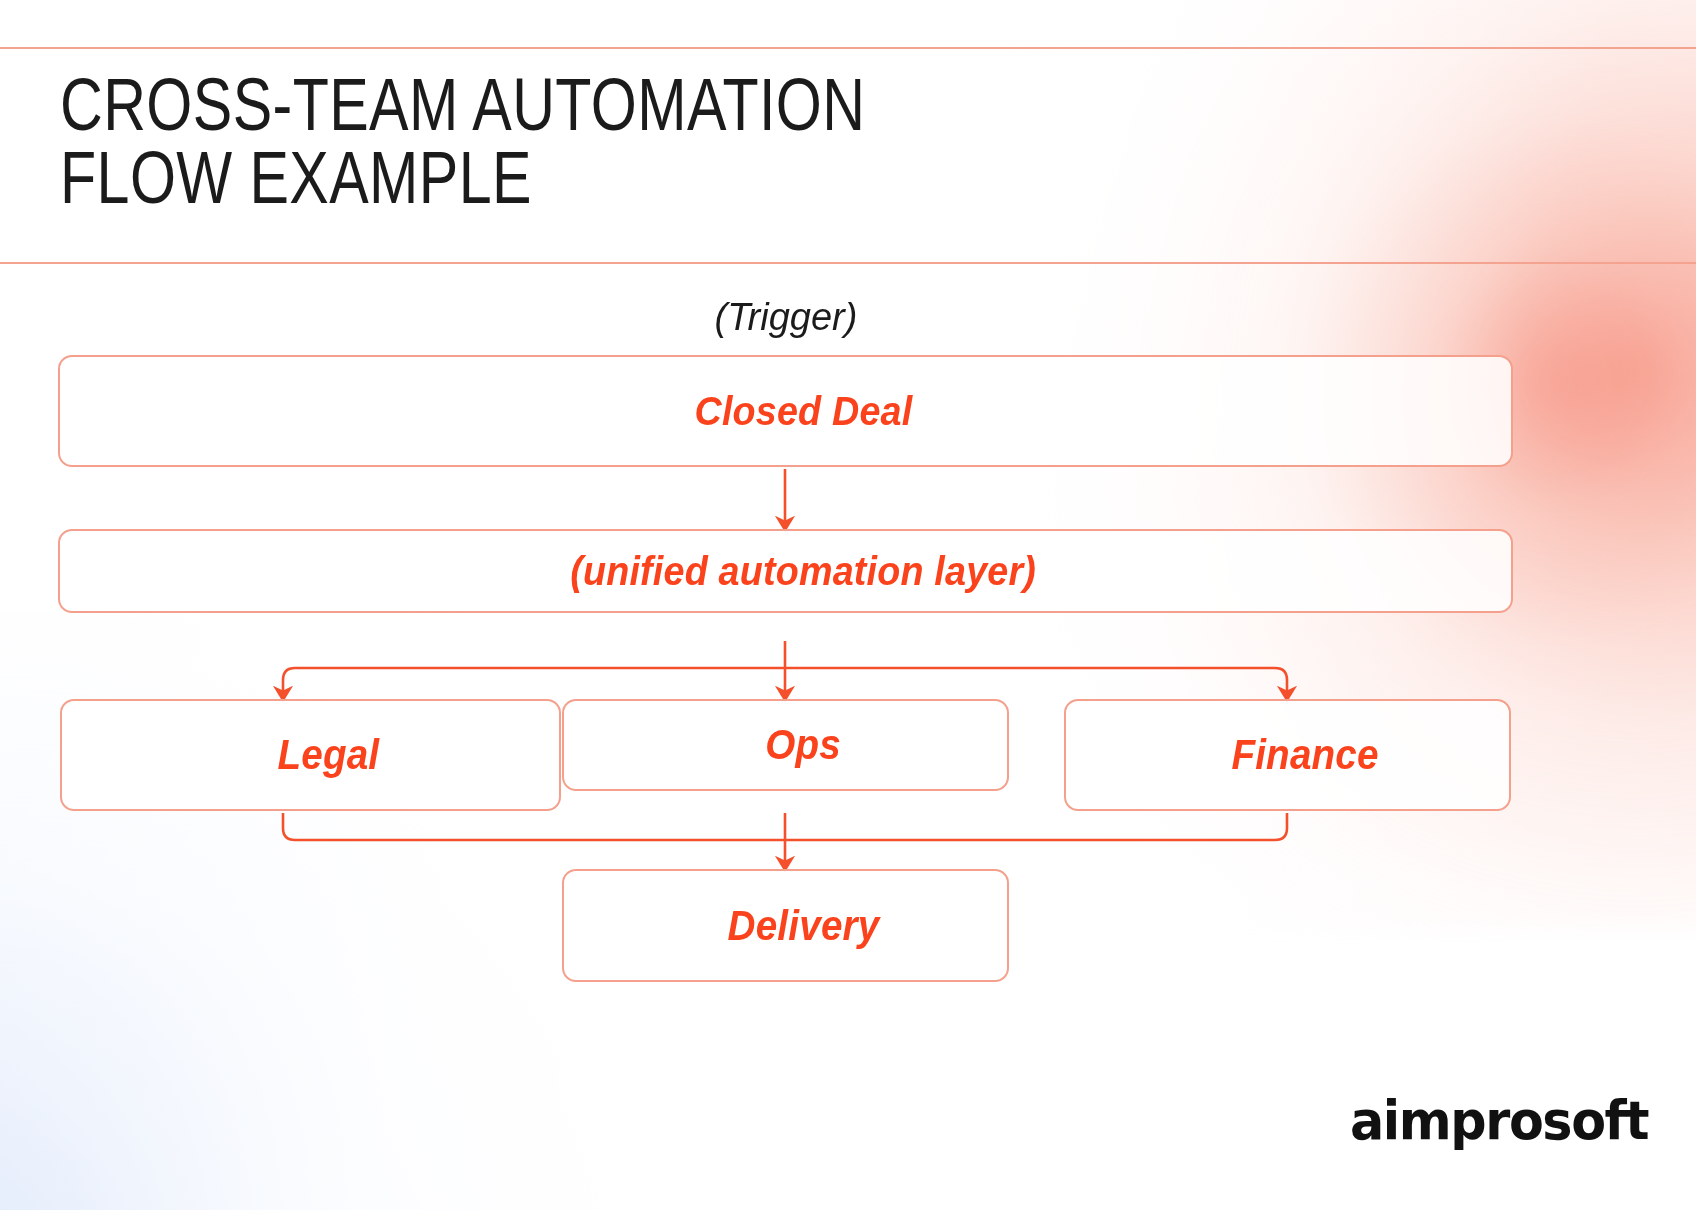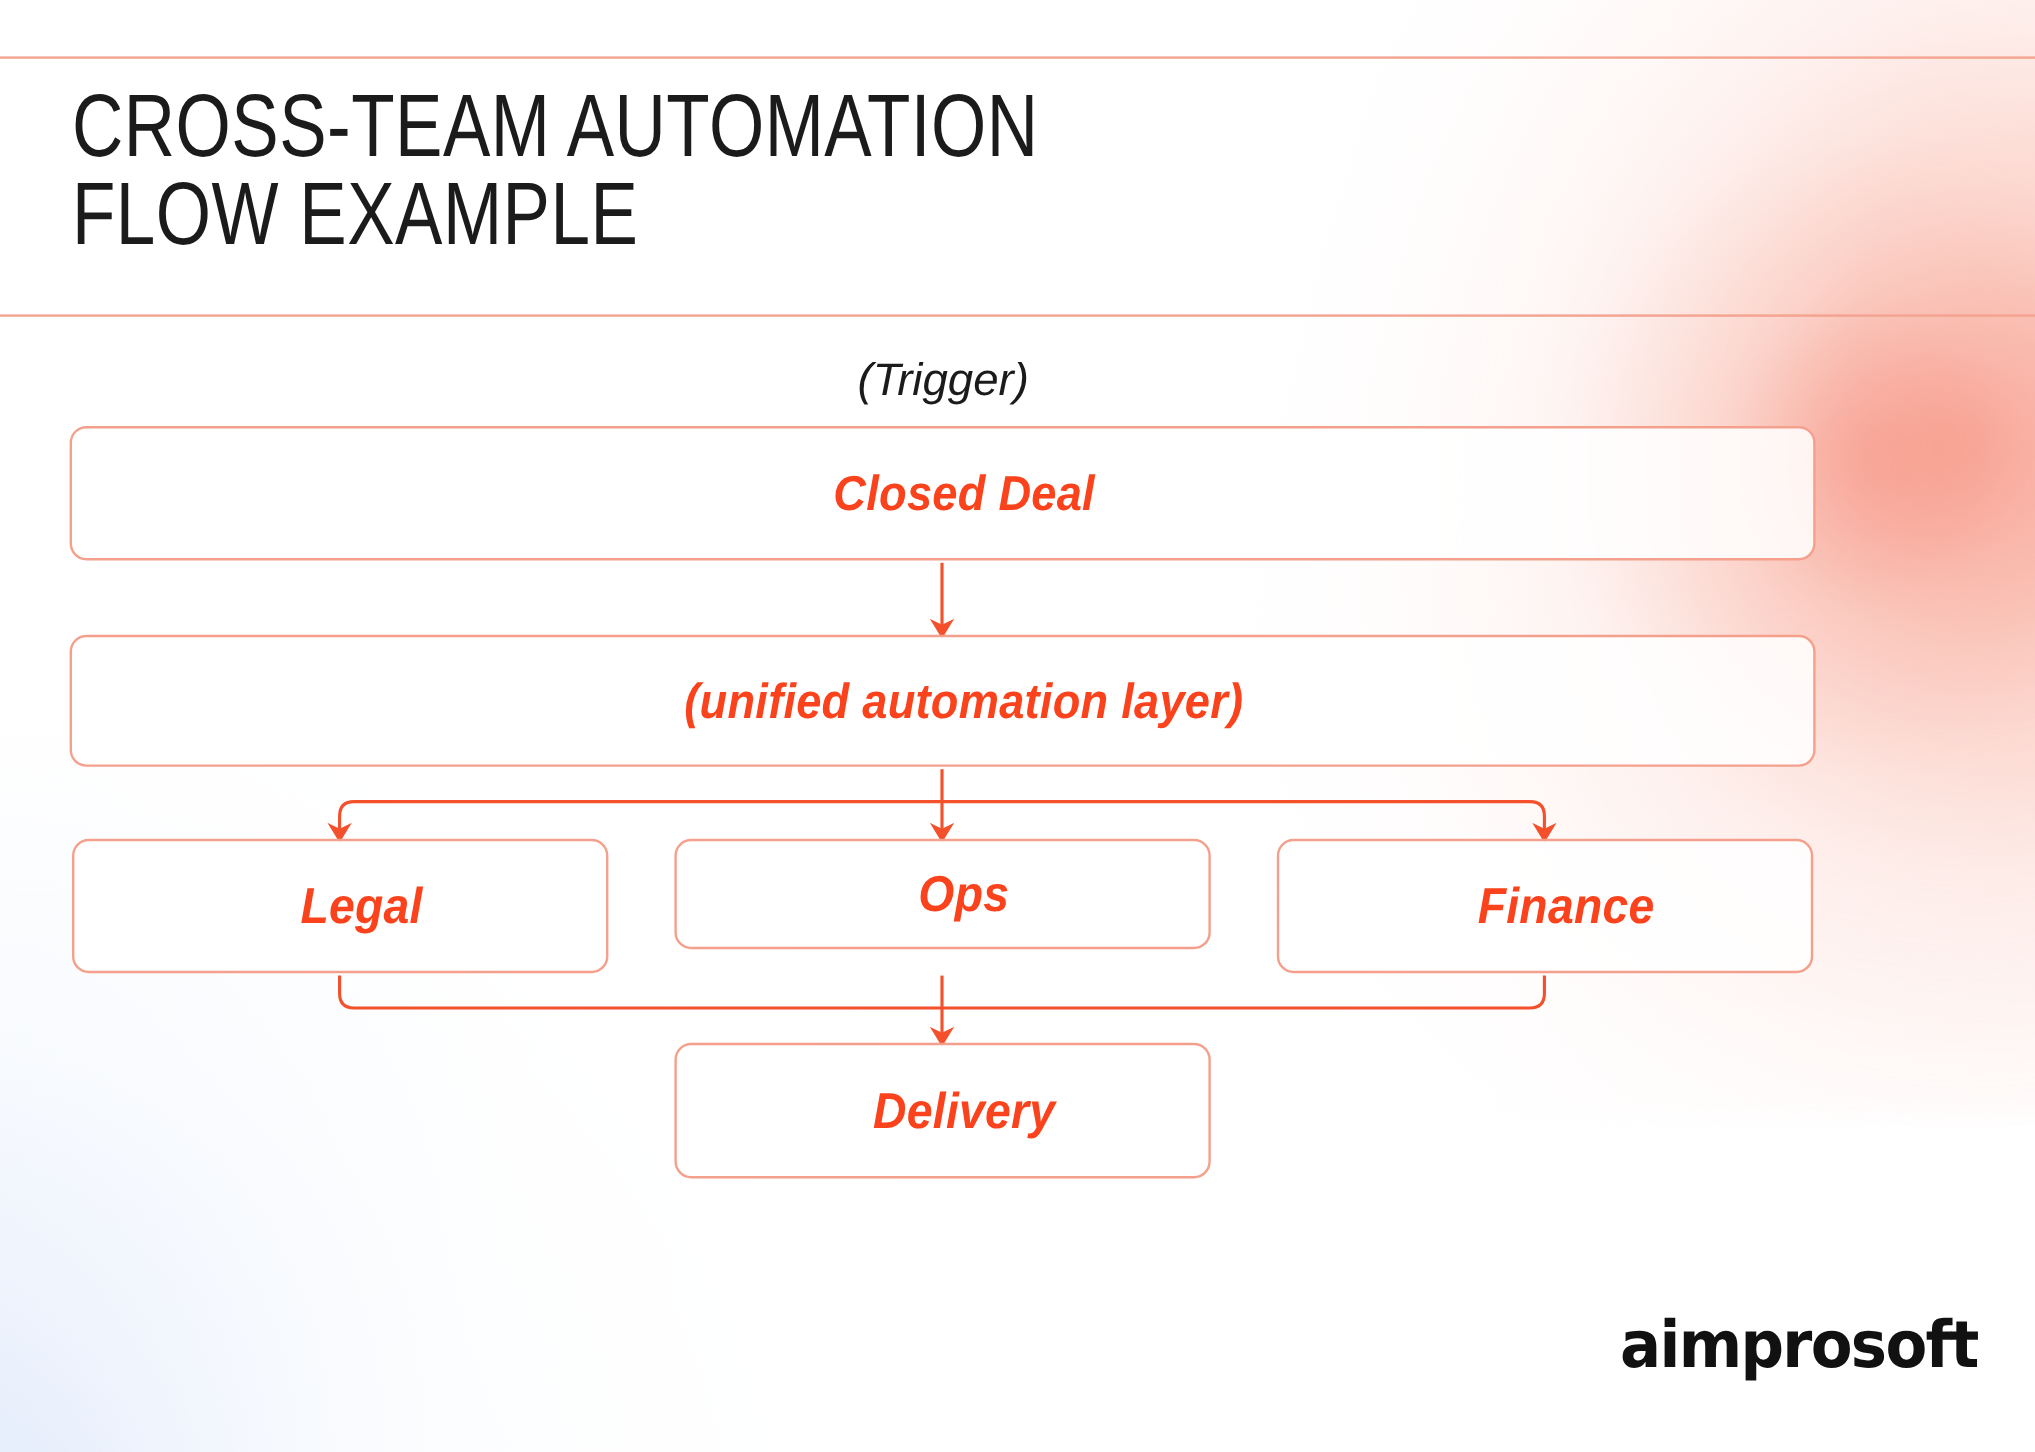--- a/index.html
+++ b/index.html
@@ -150,24 +150,24 @@
     font-family: "Liberation Sans Narrow", "Liberation Sans", sans-serif;
     font-weight: 700;
     color: #fa431c;
     letter-spacing: 0.2px;
     transform: scaleX(0.92);
   }
 
   .node-closed-deal { left: 58px;  top: 355px; width: 1455px; height: 112px; }
   .node-closed-deal .node-label { font-size: 41px; }
 
-  .node-automation { left: 58px;  top: 529px; width: 1455px; height: 110px; }
+  .node-automation { left: 58px;  top: 529px; width: 1455px; height: 84px; }
   .node-automation .node-label { font-size: 41px; }
 
-  .node-legal   { left: 60px;  top: 699px; width: 447px; height: 112px; }
+  .node-legal   { left: 60px;  top: 699px; width: 501px; height: 112px; }
   .node-ops     { left: 562px; top: 699px; width: 447px; height: 92px; }
   .node-finance { left: 1064px;top: 699px; width: 447px; height: 112px; }
   .node-legal .node-label,
   .node-ops .node-label,
   .node-finance .node-label { font-size: 42px; }
 
   .node-delivery { left: 562px; top: 869px; width: 447px; height: 113px; }
   .node-delivery .node-label { font-size: 42px; }
 
   

